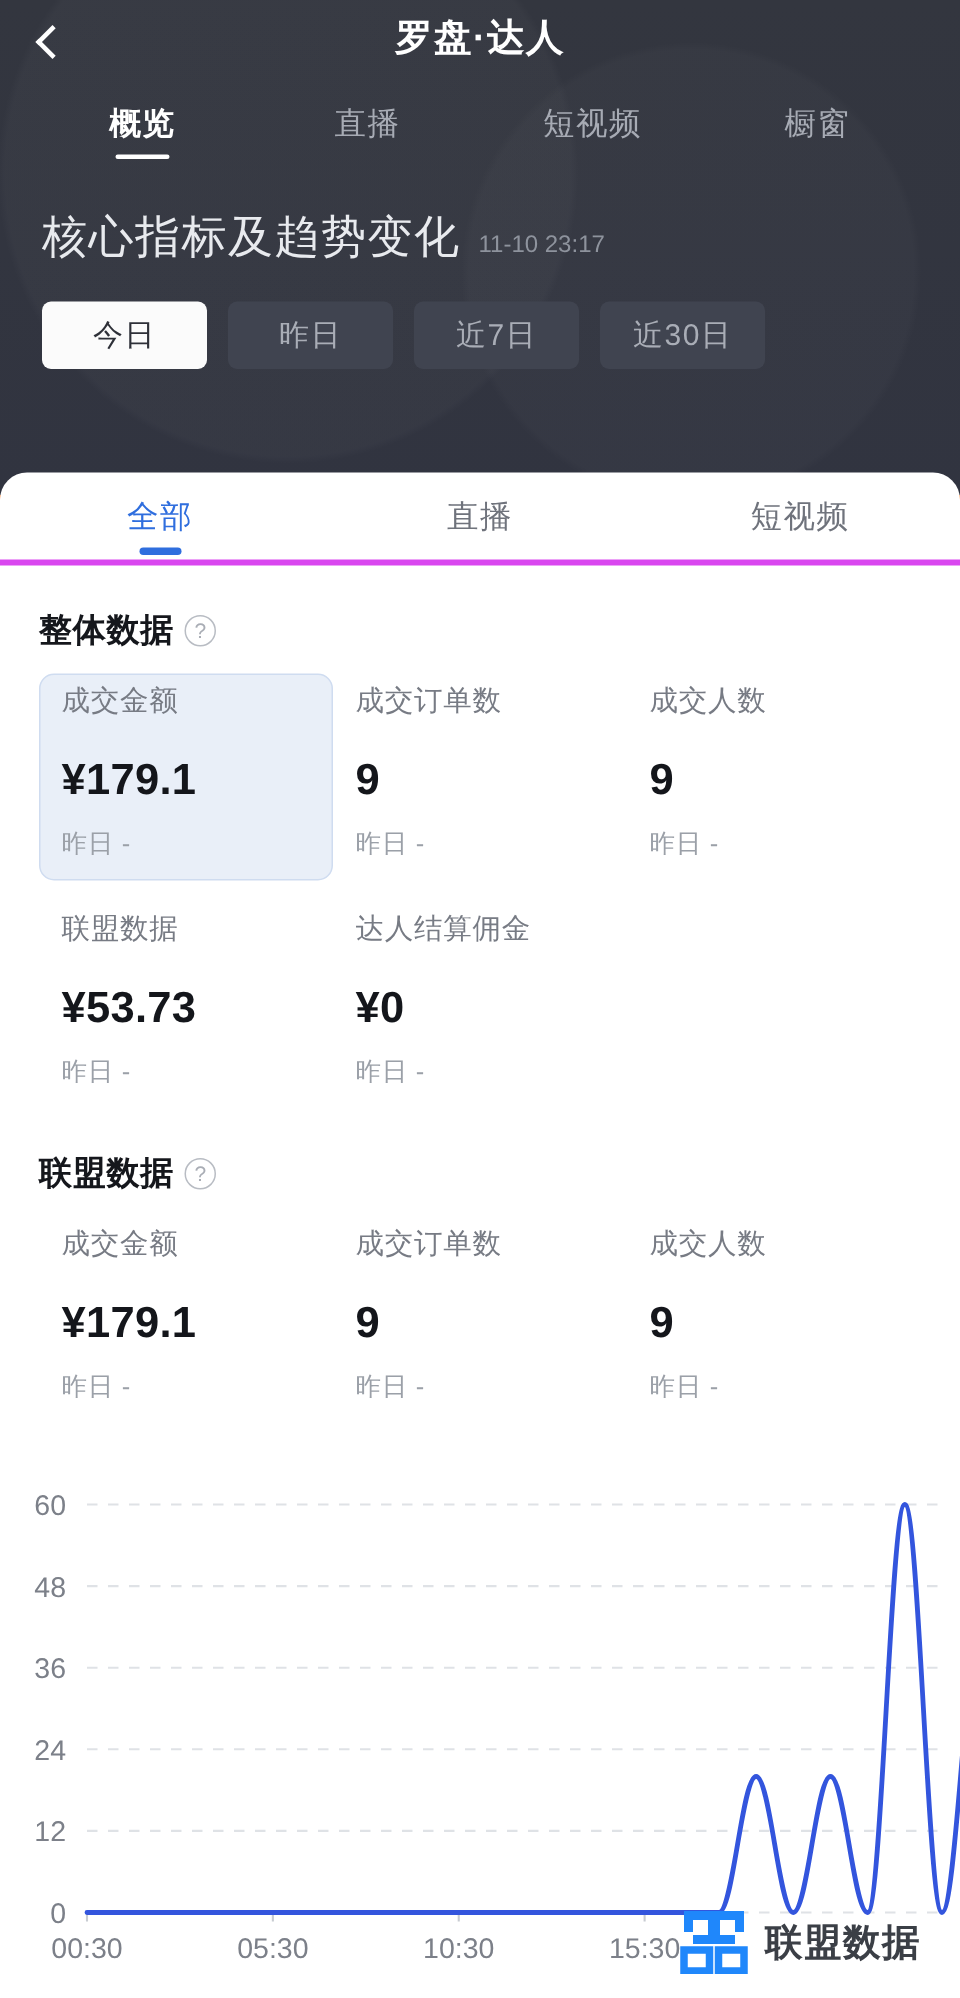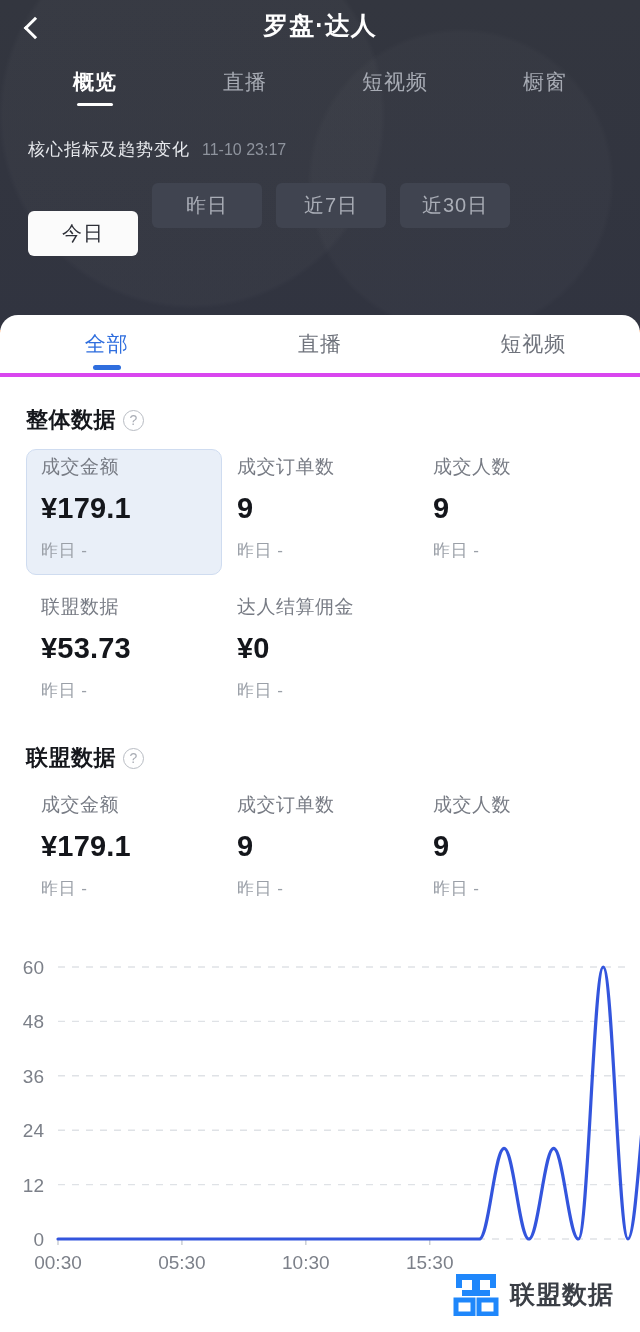--- a/index.html
+++ b/index.html
@@ -87,21 +87,21 @@
   }
   .top-tab.active .underline { display: block; }
 
   
   .core-head {
     display: flex;
     align-items: baseline;
     padding: 26px 28px 0 28px;
   }
   .core-title {
-    font-size: 17px;
+    font-size: 30px;
     color: #e8eaee;
     letter-spacing: 1px;
   }
   .core-time {
     font-size: 16px;
     color: #8e939d;
     margin-left: 12px;
     font-family: "Liberation Sans", sans-serif;
   }
   .chips {
@@ -116,21 +116,20 @@
     border-radius: 6px;
     display: flex; align-items: center; justify-content: center;
     font-size: 20px;
     background: #404450;
     color: #a9adb6;
     letter-spacing: 1px;
   }
   .chip.active {
     background: #fbfbfb;
     color: #2e3038;
-    margin-top: 28px;
   }
 
   
   .sheet {
     position: absolute;
     top: 315px; left: 0; right: 0; bottom: 0;
     background: #ffffff;
     border-radius: 18px 18px 0 0;
     overflow: hidden;
   }
@@ -200,21 +199,21 @@
   .metric .m-label {
     font-size: 19px;
     color: #777b84;
     letter-spacing: 0.5px;
     white-space: nowrap;
   }
   .metric .m-value {
     font-size: 29px;
     color: #14161b;
     font-weight: bold;
-    margin-top: 12px;
+    margin-top: 24px;
     letter-spacing: 0.2px;
     white-space: nowrap;
   }
   .metric .m-sub {
     font-size: 17px;
     color: #9ba0a8;
     margin-top: 14px;
     letter-spacing: 0.5px;
     white-space: nowrap;
   }

